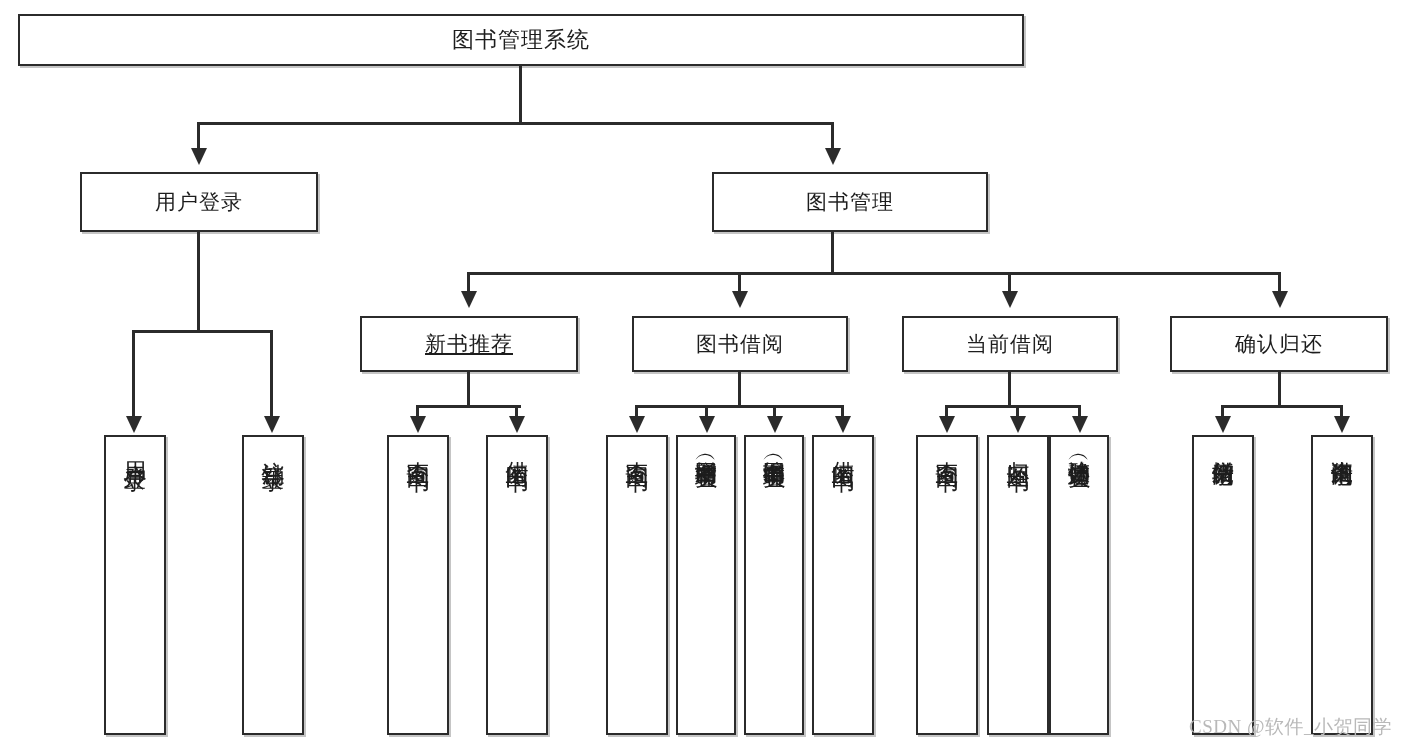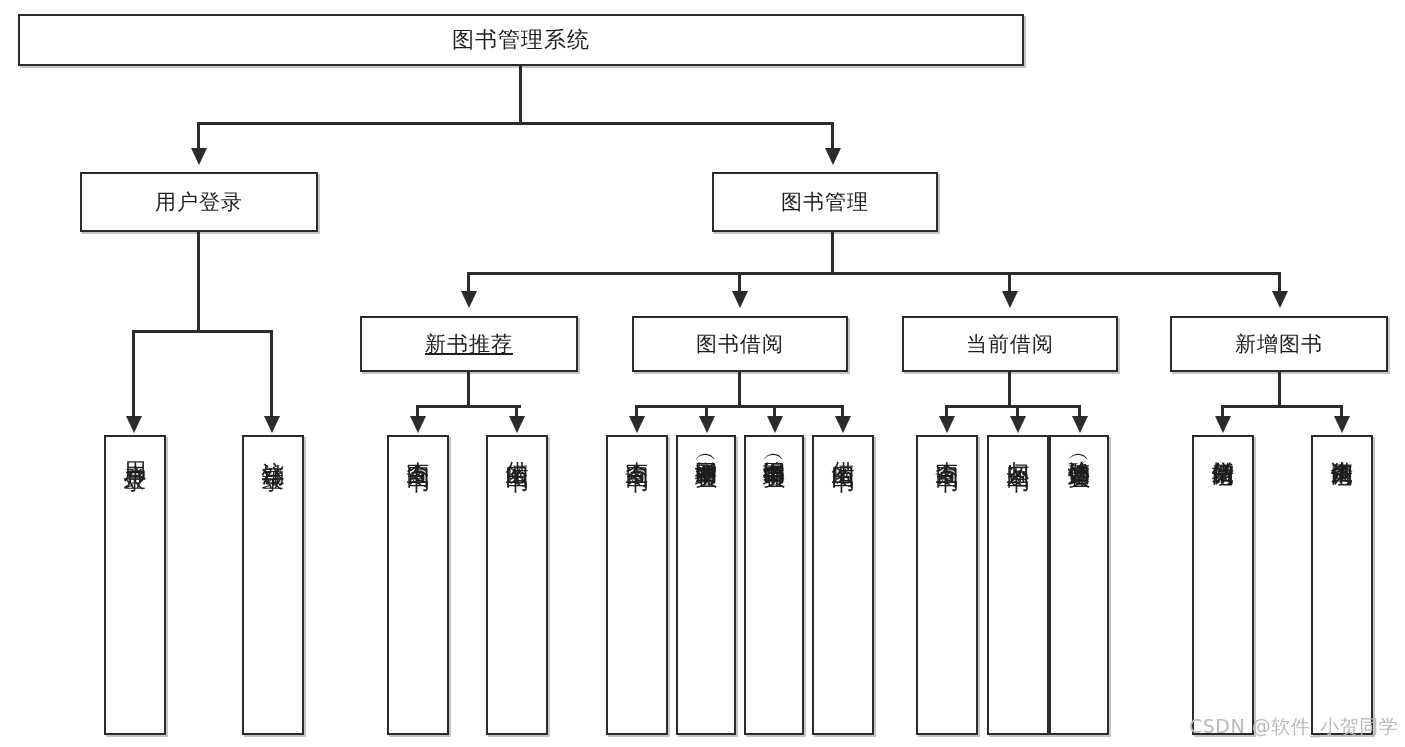--- a/index.html
+++ b/index.html
@@ -80,20 +80,21 @@
     border-top: 17px solid #2b2b2b;
   }
   
   #watermark {
     position: absolute;
     font-size: 19px;
     color: #b9b9b9;
     white-space: nowrap;
     letter-spacing: 0.5px;
     pointer-events: none;
+    font-family: Liberation Serif, serif;
   }
 </style>
 </head>
 <body>
 
 <div id="canvas">
 
   <div class="node root horiz" style="left:18px; top:14px; width:1006px; height:52px;">
     <span class="label">图书管理系统</span>
   </div>
@@ -102,21 +103,21 @@
   <div class="hline" style="left:197px; top:122px; width:637px;"></div>
   <div class="vline" style="left:197px; top:122px; height:28px;"></div>
   <div class="arrow" style="left:191px; top:148px;"></div>
   <div class="vline" style="left:831px; top:122px; height:28px;"></div>
   <div class="arrow" style="left:825px; top:148px;"></div>
 
   <div class="node horiz" style="left:80px; top:172px; width:238px; height:60px;">
     <span class="label">用户登录</span>
   </div>
 
-  <div class="node horiz" style="left:712px; top:172px; width:226px; height:60px;">
+  <div class="node horiz" style="left:712px; top:172px; width:276px; height:60px;">
     <span class="label">图书管理</span>
   </div>
 
   <div class="vline" style="left:197px; top:232px; height:101px;"></div>
   <div class="hline" style="left:132px; top:330px; width:138px;"></div>
   <div class="vline" style="left:132px; top:330px; height:88px;"></div>
   <div class="arrow" style="left:126px; top:416px;"></div>
   <div class="vline" style="left:270px; top:330px; height:88px;"></div>
   <div class="arrow" style="left:264px; top:416px;"></div>
 
@@ -134,21 +135,21 @@
   <div class="node horiz" style="left:360px; top:316px; width:218px; height:56px;text-decoration:underline;">
     <span class="label">新书推荐</span>
   </div>
   <div class="node horiz" style="left:902px; top:316px; width:216px; height:56px;">
     <span class="label">当前借阅</span>
   </div>
   <div class="node horiz" style="left:632px; top:316px; width:216px; height:56px;">
     <span class="label">图书借阅</span>
   </div>
   <div class="node horiz" style="left:1170px; top:316px; width:218px; height:56px;">
-    <span class="label">新增图书</span>
+    <span class="label">确认归还</span>
   </div>
 
   <div class="vline" style="left:467px; top:372px; height:36px;"></div>
   <div class="hline" style="left:416px; top:405px; width:105px;"></div>
   <div class="vline" style="left:416px; top:405px; height:13px;"></div>
   <div class="arrow" style="left:410px; top:416px;"></div>
   <div class="vline" style="left:515px; top:405px; height:13px;"></div>
   <div class="arrow" style="left:509px; top:416px;"></div>
 
   <div class="vline" style="left:738px; top:372px; height:36px;"></div>

